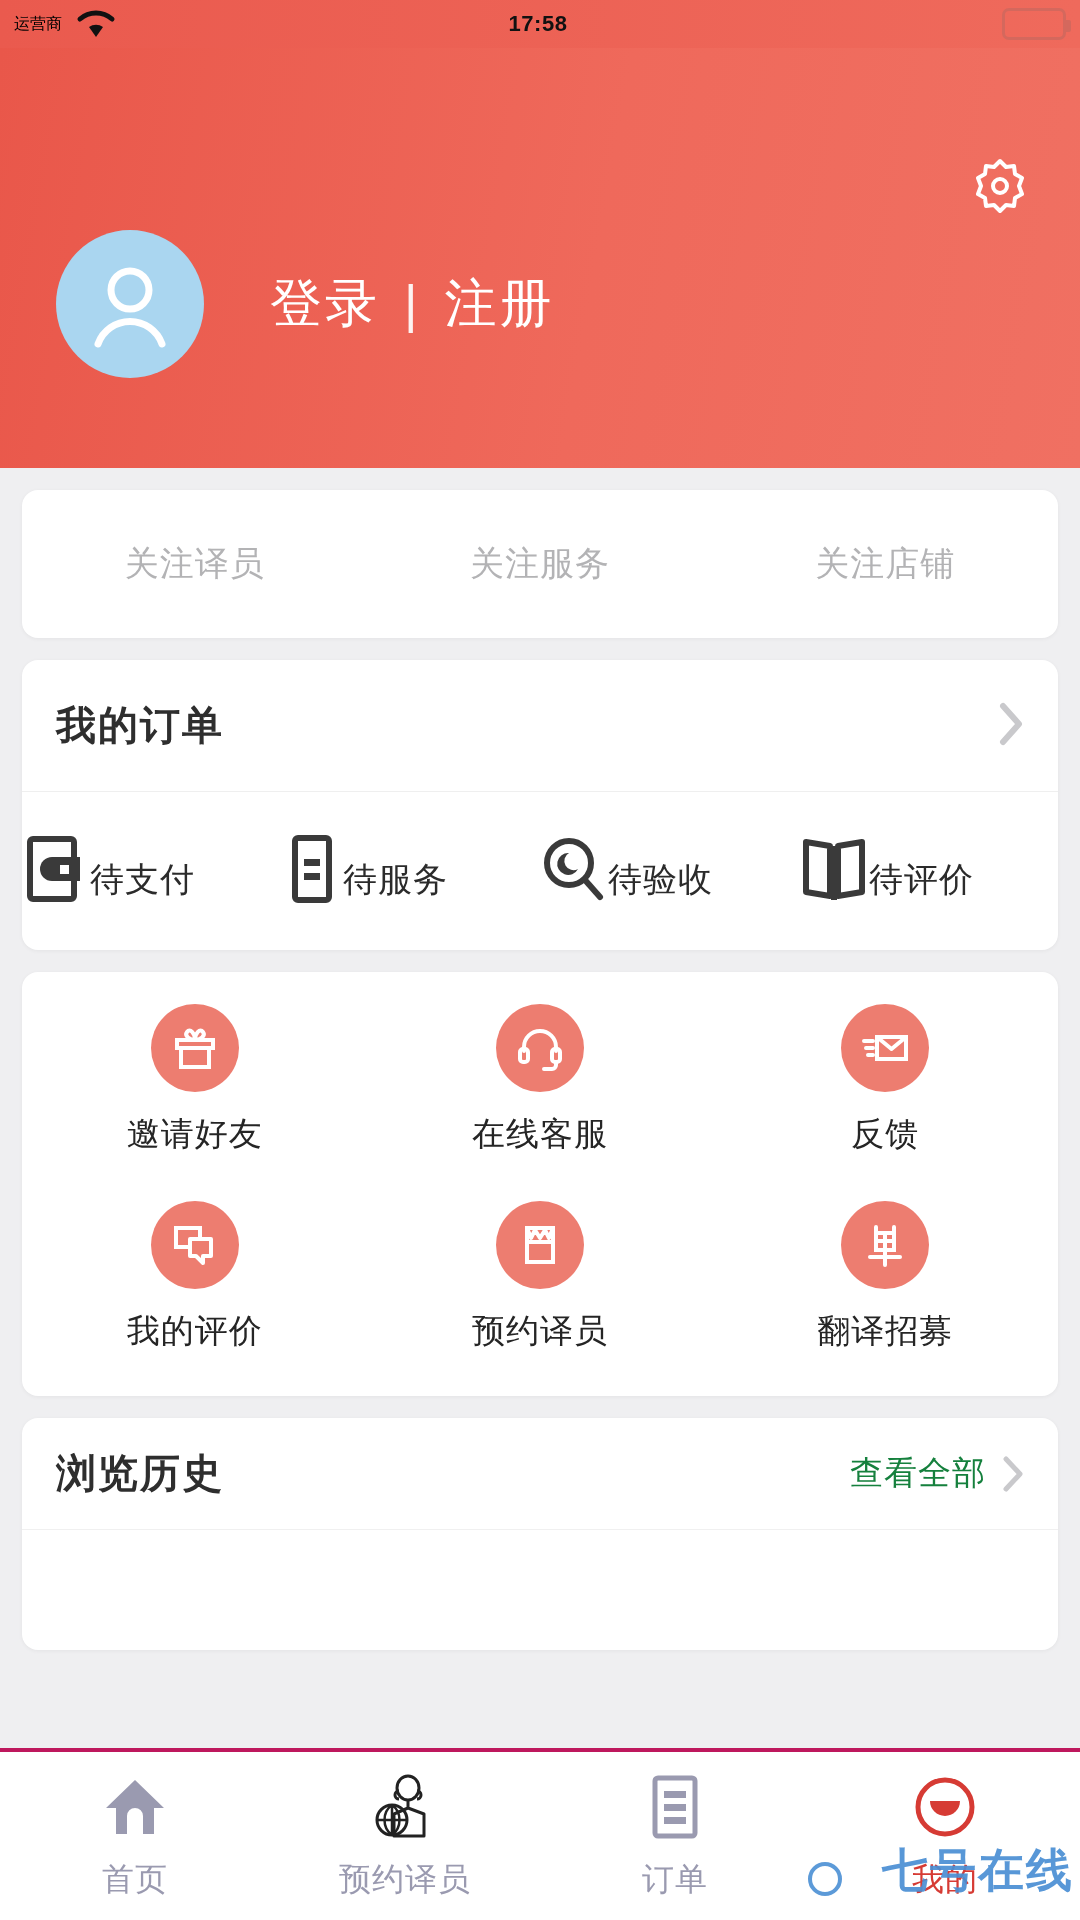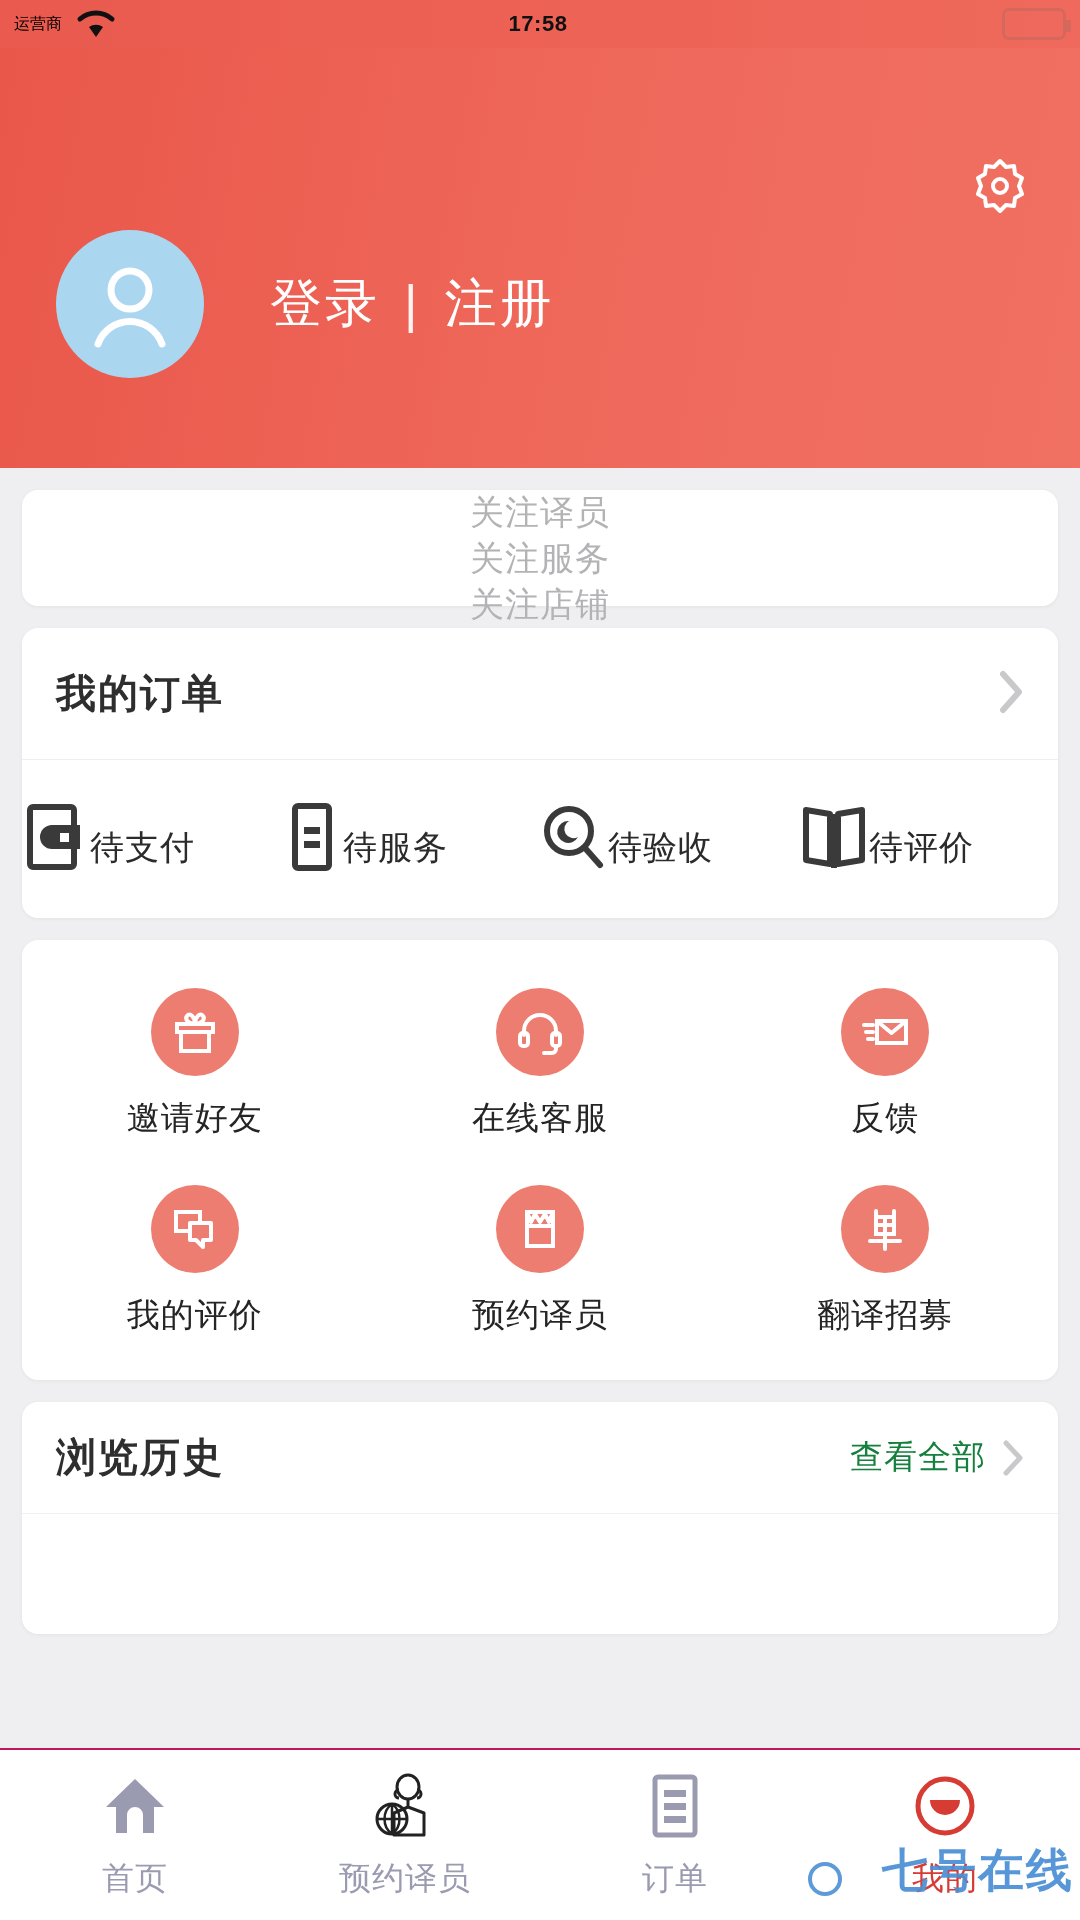--- a/index.html
+++ b/index.html
@@ -61,39 +61,39 @@
   #login-register .sep { margin:0 24px; font-weight:300; opacity:.92; }
 
   
   .card {
     background:#fff; border-radius:16px;
     margin:22px 22px 0 22px;
     box-shadow:0 1px 4px rgba(0,0,0,.05);
   }
 
   
-  #follow-card { display:flex; height:116px; align-items:center;flex-direction:column; }
+  #follow-card { display:flex; height:148px; align-items:center; }
   .follow-item {
     flex:1; text-align:center; color:#b3b3b5; font-size:34px; letter-spacing:1px;
   }
 
   
   #orders-header {
     height:132px; display:flex; align-items:center;
     padding:0 34px; border-bottom:1px solid #efefef;gap:6px;
   }
   #orders-title { font-size:40px; font-weight:bold; color:#2e2e2e; letter-spacing:2px; }
   .chevron-right { margin-left:auto; }
   #orders-grid { display:flex; padding:40px 0 44px 0; }
   .order-item { flex:1; display:flex; flex-direction:row; align-items:center; }
   .order-icon { height:74px; display:flex; align-items:center; justify-content:center; }
   .order-label { margin-top:22px; font-size:34px; color:#2b2b2b; letter-spacing:1px; }
 
   
-  #services-card { padding:48px 0 42px 0; }
+  #services-card { padding:32px 0 42px 0; }
   .services-row { display:flex; }
   .services-row + .services-row { margin-top:44px; }
   .service-item { flex:1; display:flex; flex-direction:column; align-items:center; }
   .service-circle {
     width:88px; height:88px; border-radius:50%;
     background:#ed7d70; display:flex; align-items:center; justify-content:center;
   }
   .service-label { margin-top:20px; font-size:33px; color:#252525; letter-spacing:1px; }
 
   
@@ -105,21 +105,21 @@
   #history-title { font-size:40px; font-weight:bold; color:#2e2e2e; letter-spacing:2px; }
   #history-viewall {
     margin-left:auto; font-size:33px; color:#15803d; letter-spacing:1px;
     display:flex; align-items:center;
   }
   #history-body { height:120px; }
 
   
   #bottom-nav {
     position:absolute; left:0; bottom:0; width:1080px; height:172px;
-    background:#fff; border-top:2px solid #be185d;
+    background:#fff; border-top:4px solid #be185d;
     display:flex; align-items:center;
   }
   .nav-item { flex:1; display:flex; flex-direction:column; align-items:center; }
   .nav-icon { height:74px; display:flex; align-items:center; justify-content:center; }
   .nav-label { margin-top:14px; font-size:32px; color:#9a9ab0; letter-spacing:1px; }
   .nav-item.active .nav-label { color:#d63b34; }
 
   
   #watermark {
     position:absolute; right:6px; bottom:18px;

